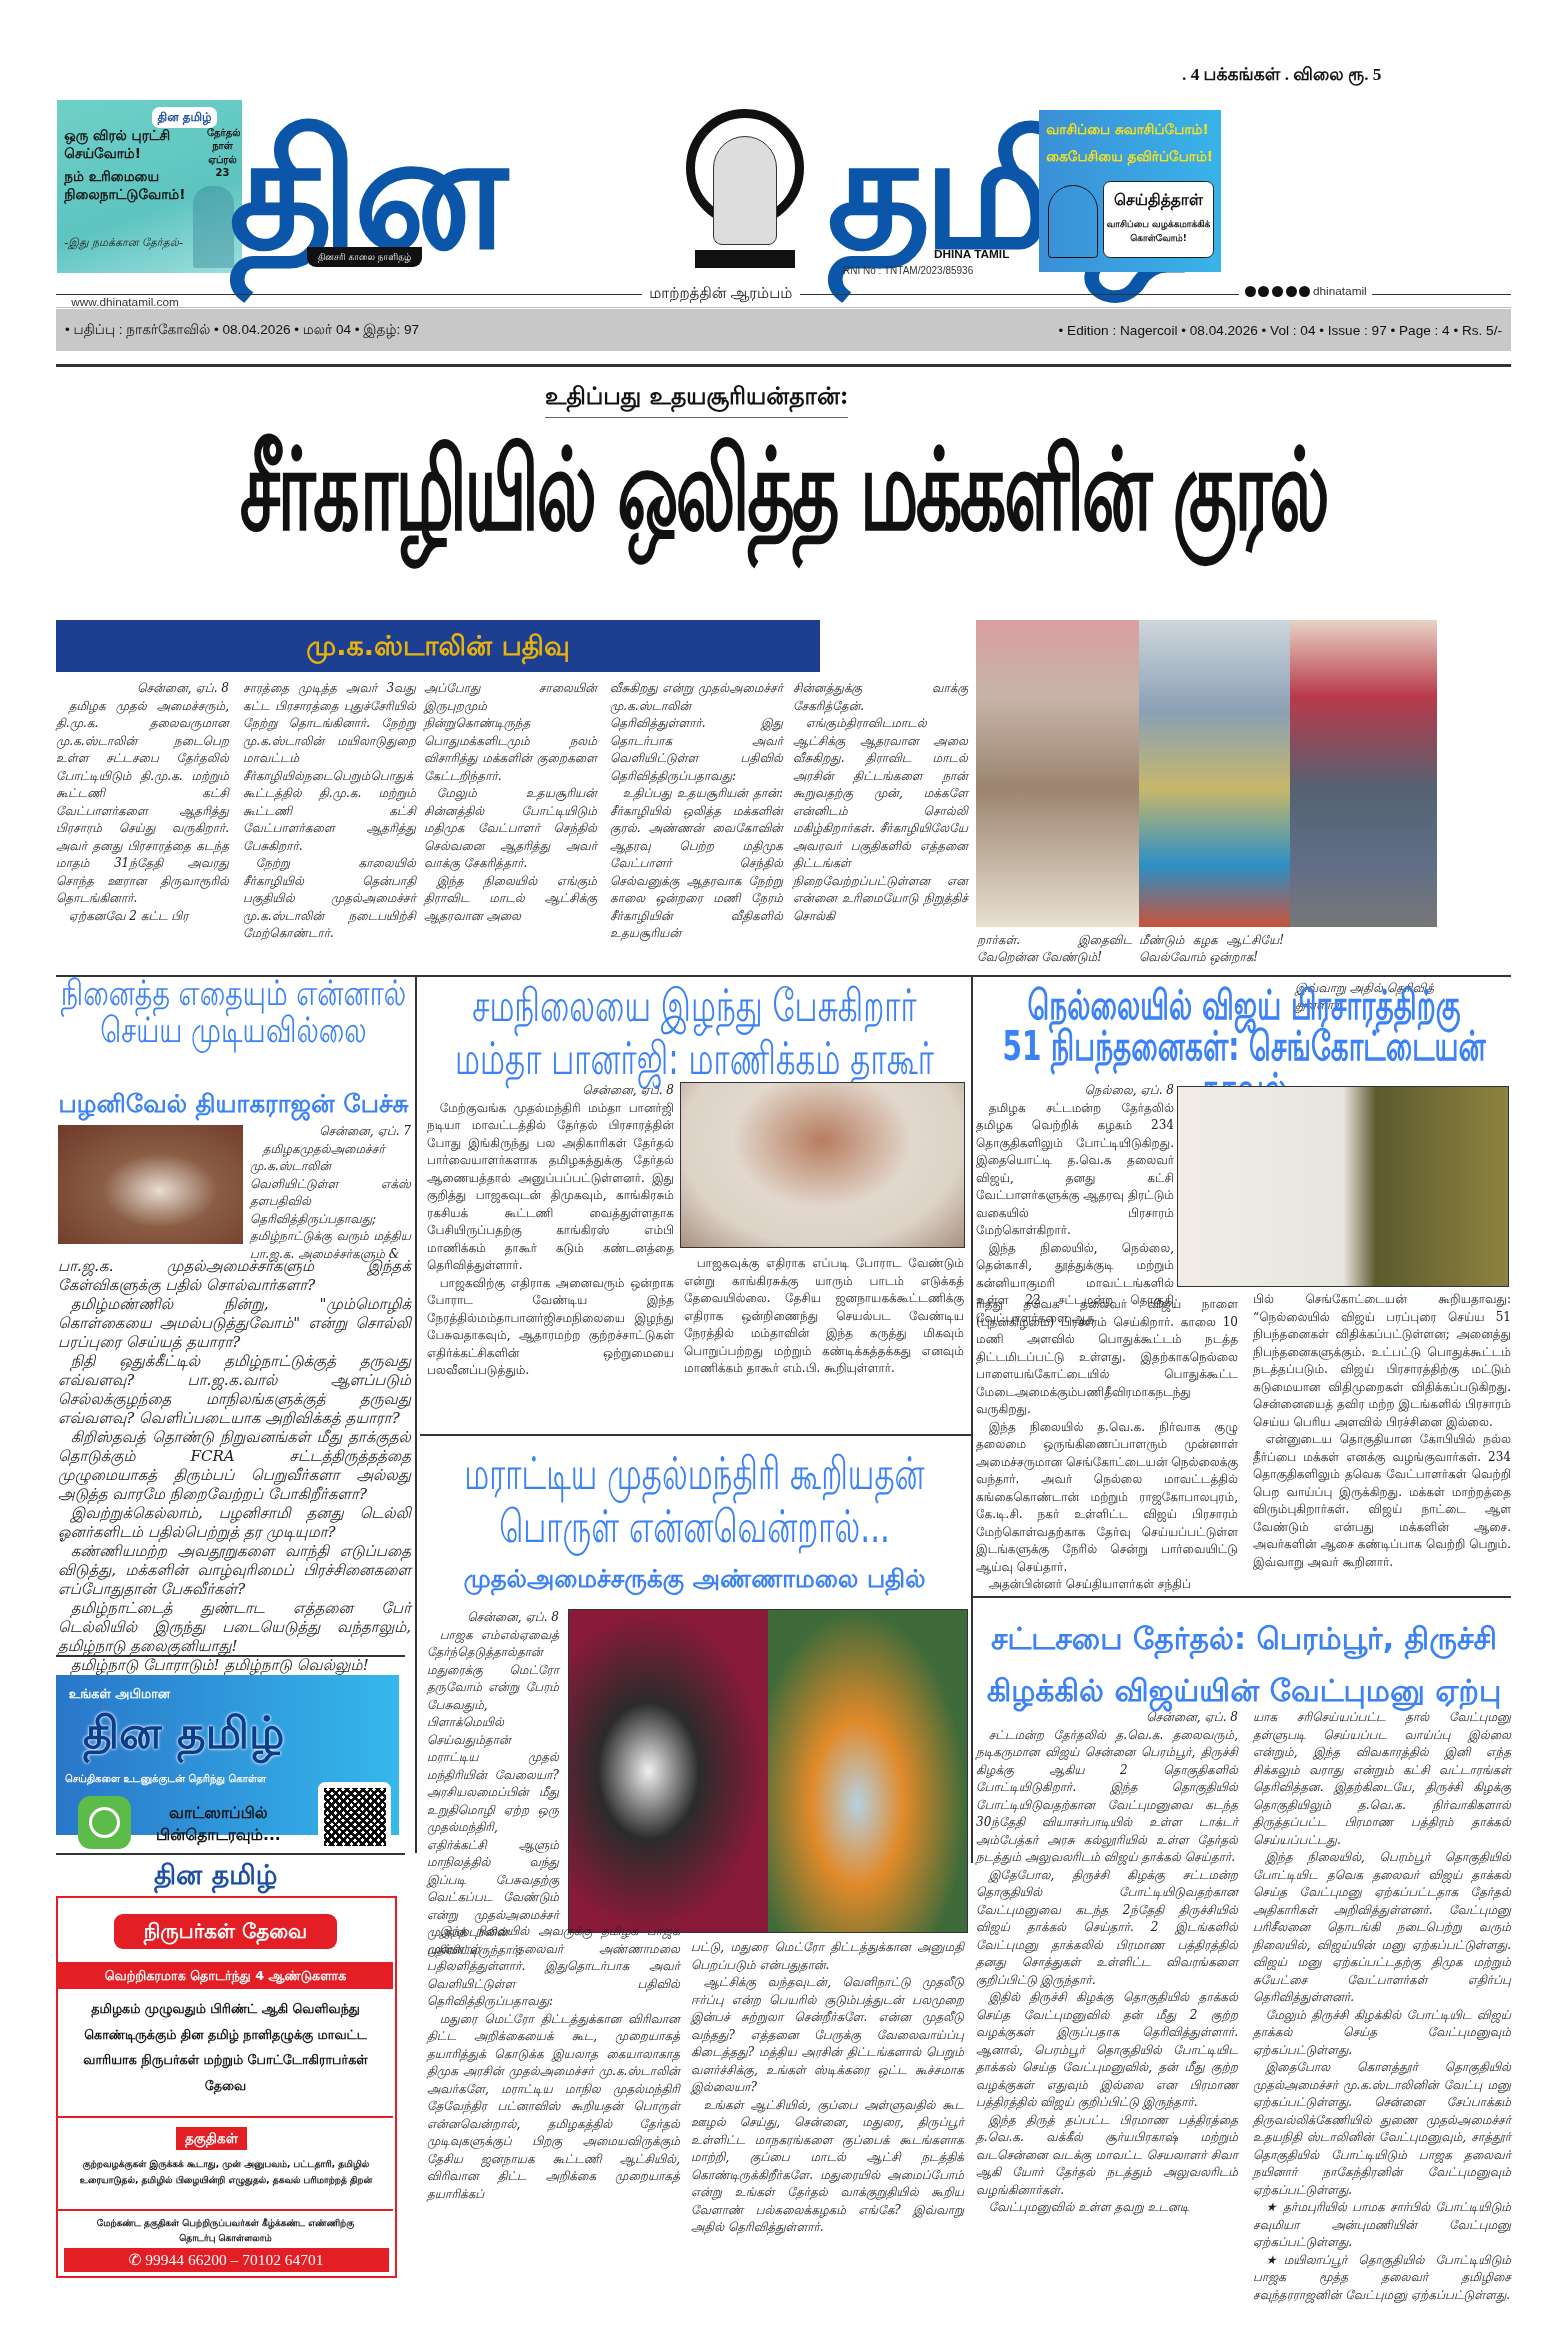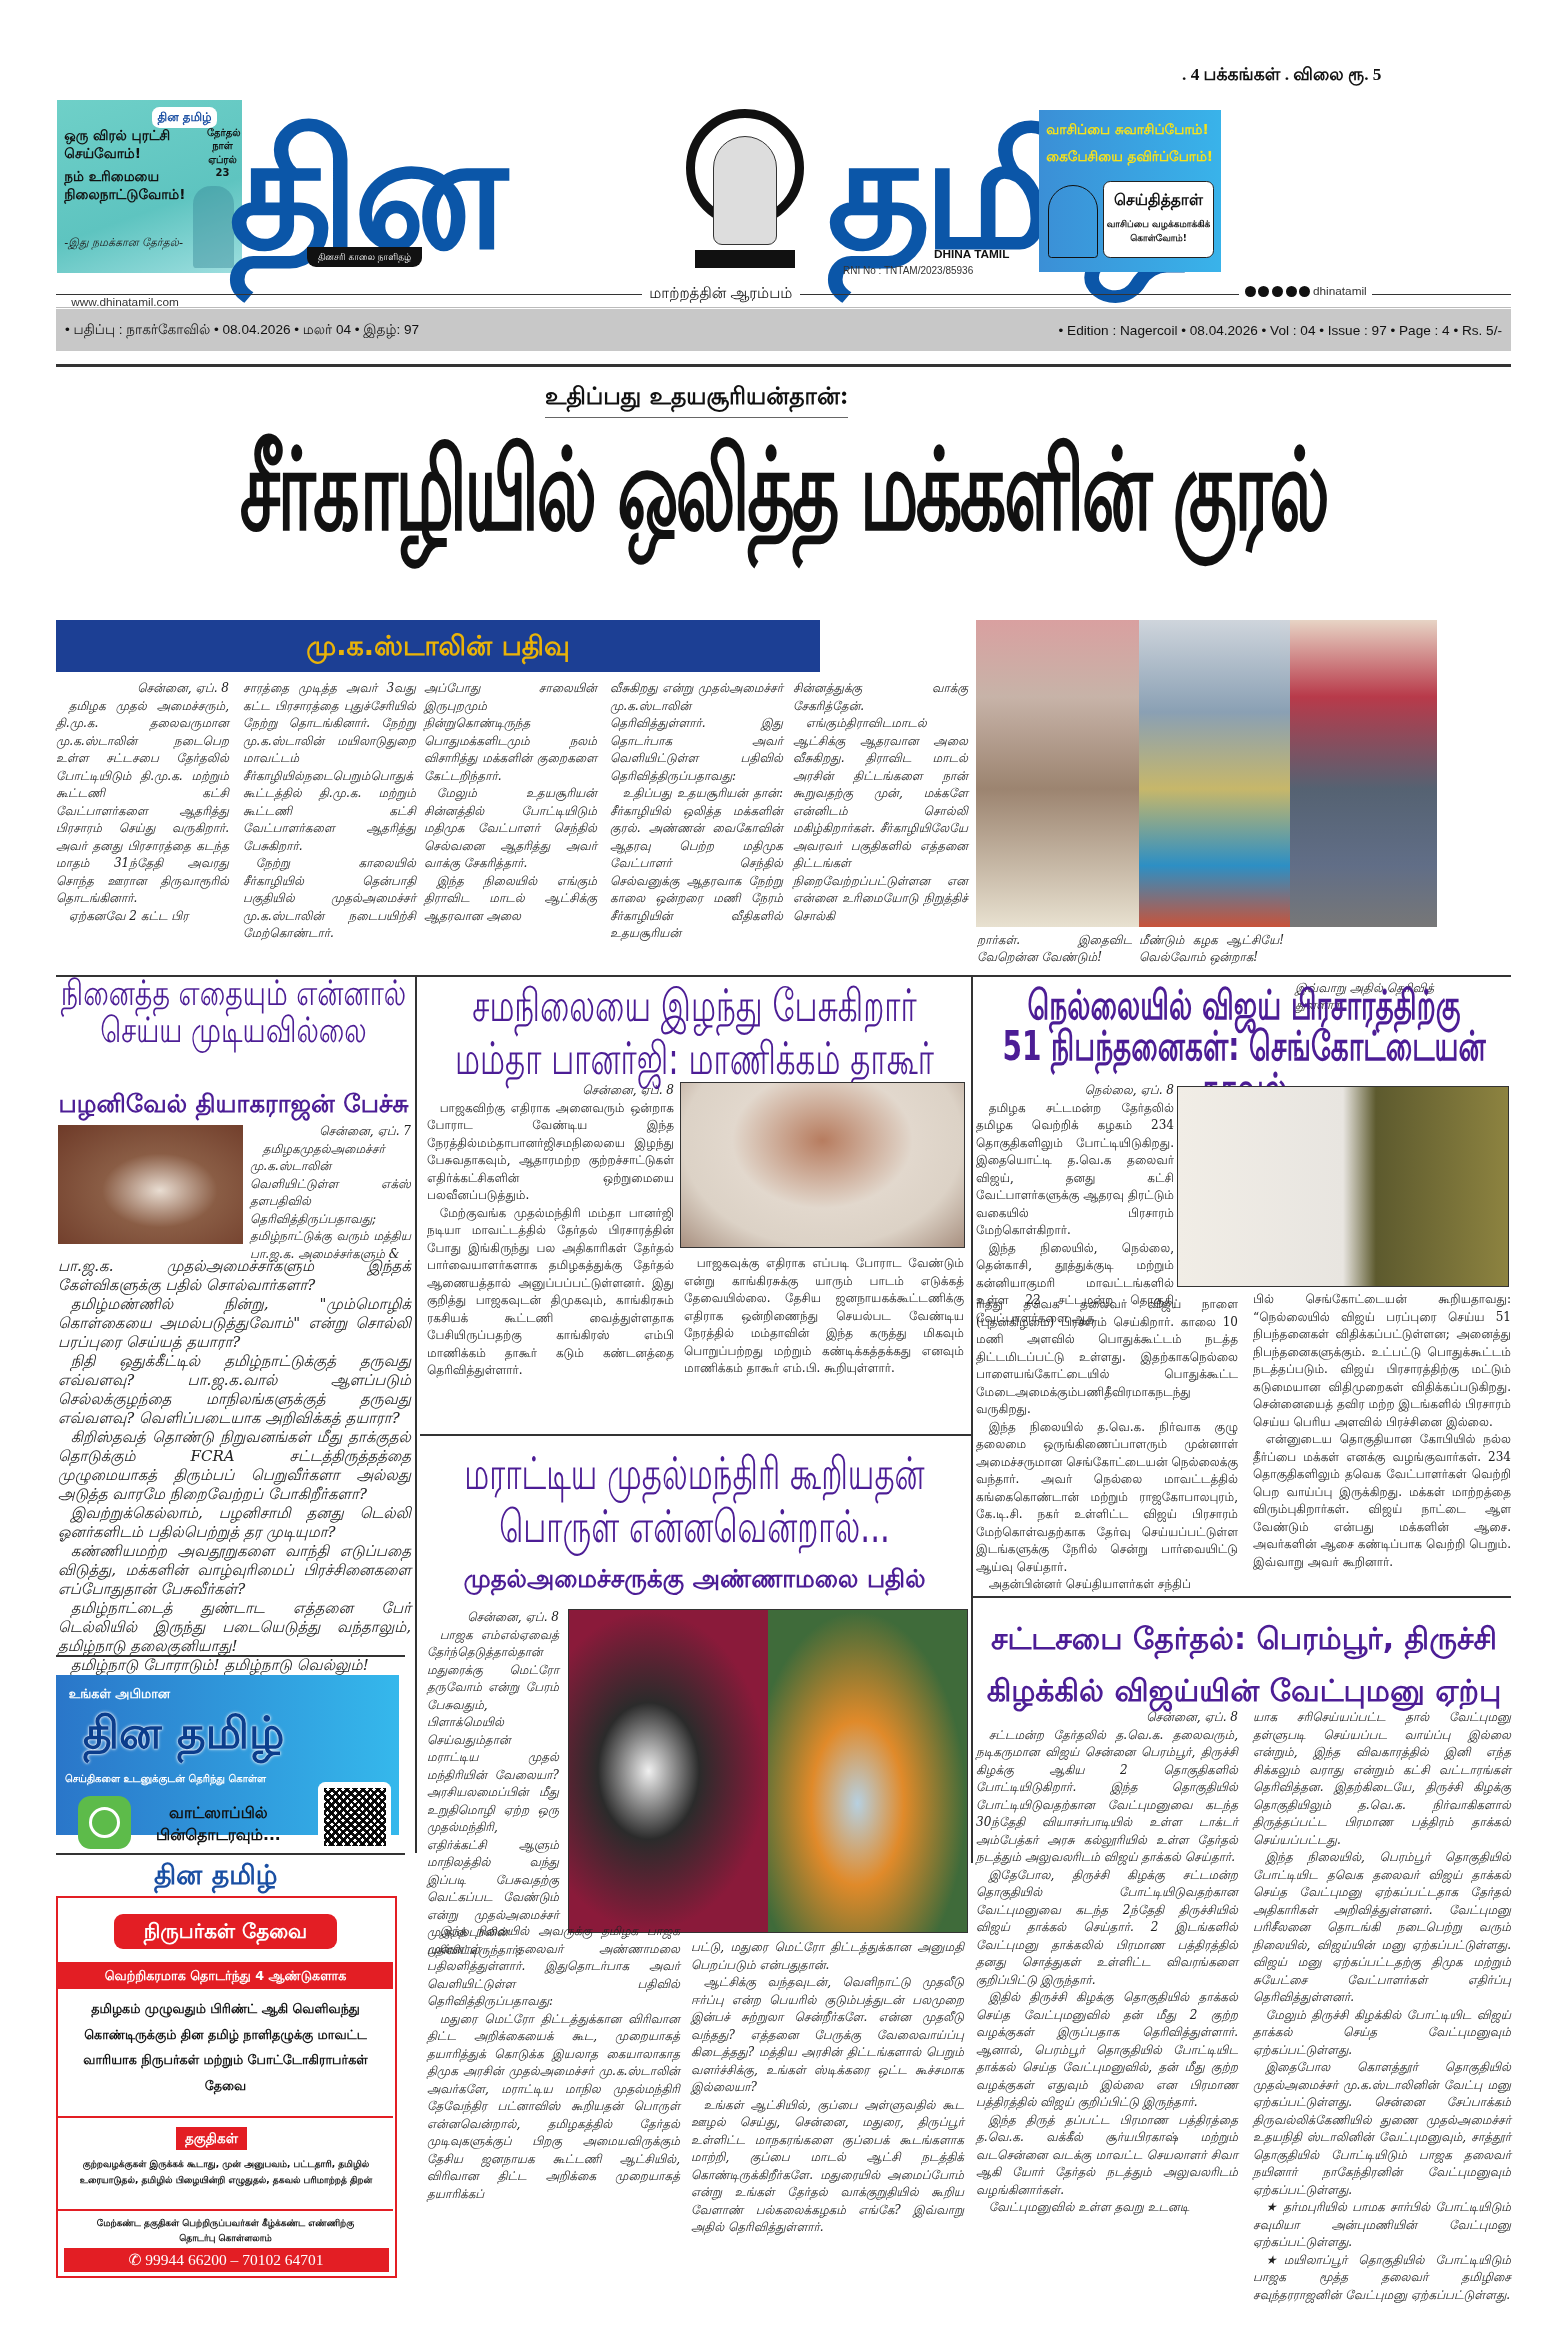--- a/index.html
+++ b/index.html
@@ -61,21 +61,21 @@
   .ph-ptr { background: radial-gradient(ellipse at 50% 35%, #b77c5f 0%, #e2d8cd 45%, #dcd2c6 70%, #a89080 100%); }
   .ph-vij { background: linear-gradient(90deg,#f1ede6 0%,#e8e5e0 50%,#5d5a2e 60%,#8d8340 100%); }
   .ph-stalin { background: radial-gradient(ellipse at 40% 50%, #f0f0f0 0%, #2b2b2b 30%, #8a1a3a 70%); }
   .ph-anna { background: radial-gradient(ellipse at 45% 60%, #b7d0e0 0%, #e08a2a 30%, #3f6b3a 70%); }
 
   .caption { font-family: "DejaVu Serif", serif; font-style: italic; font-size: 12px; line-height: 17.3px; color: #222; }
 
   .hrule { height: 1.8px; background: #333; }
   .vrule { width: 1.8px; background: #333; }
 
-  .sec-head { text-align: center; font-weight: bold; color: #4c1d95; line-height: 1.05; font-family: "DejaVu Sans", sans-serif; }
+  .sec-head { text-align: center; font-weight: bold; color: #3b82f6; line-height: 1.05; font-family: "DejaVu Sans", sans-serif; }
   .sec-head .tall { display: inline-block; transform: scaleY(1.45); transform-origin: center; }
 
   
   .ad-wa { left: 56px; top: 1661px; width: 343px; height: 160px; background: linear-gradient(90deg,#2a76c9,#35b8ec); color: #fff; margin-top: 14px; }
   .ad-wa .t1 { position: absolute; left: 12.7px; top: 11px; font-size: 12.7px; font-weight: bold; }
   .ad-wa .logo { position: absolute; left: 27px; top: 32px; font-size: 44px; font-weight: bold; color: #0b3d8c; font-family: "DejaVu Serif", serif; text-shadow: 0 0 1.8px #fff, 0 0 3.6px #fff; }
   .ad-wa .t2 { position: absolute; left: 9px; top: 98px; font-size: 10px; font-weight: bold; }
   .ad-wa .wa-icon { position: absolute; left: 22px; top: 121px; width: 53px; height: 53px; background: #5dbb4a; border-radius: 12.7px; display: flex; align-items: center; justify-content: center; }
   .ad-wa .wa-icon span { width: 31px; height: 31px; border: 3.6px solid #fff; border-radius: 50%; }
   .ad-wa .t3 { position: absolute; left: 100px; top: 127px; font-size: 15.5px; font-weight: bold; color: #111; text-align: center; line-height: 22px; }
@@ -242,22 +242,22 @@
 </div>
 <div class="abs ad-rep-logo">தின தமிழ்</div>
 
 <div class="abs vrule" style="left:971px;top:976px;height:486px;"></div>
 <div class="abs sec-head" style="left:420px;top:989px;width:549px;font-size:31px;font-weight:normal;">
   <div class="tall">சமநிலையை இழந்து பேசுகிறார்</div>
   <div class="tall" style="margin-top:20px;">மம்தா பானர்ஜி: மாணிக்கம் தாகூர்</div>
 </div>
 <div class="abs col" style="left:427px;top:1082px;width:247px;font-style:normal;">
   <div class="dl" style="font-style:italic">சென்னை, ஏப். 8</div>
+  <p>மேற்குவங்க முதல்மந்திரி மம்தா பானர்ஜி நடியா மாவட்டத்தில் தேர்தல் பிரசாரத்தின் போது இங்கிருந்து பல அதிகாரிகள் தேர்தல் பார்வையாளர்களாக தமிழகத்துக்கு தேர்தல் ஆணையத்தால் அனுப்பப்பட்டுள்ளனர். இது குறித்து பாஜகவுடன் திமுகவும், காங்கிரசும் ரகசியக் கூட்டணி வைத்துள்ளதாக பேசியிருப்பதற்கு காங்கிரஸ் எம்பி மாணிக்கம் தாகூர் கடும் கண்டனத்தை தெரிவித்துள்ளார்.</p>
   <p>பாஜகவிற்கு எதிராக அனைவரும் ஒன்றாக போராட வேண்டிய இந்த நேரத்தில்மம்தாபானர்ஜிசமநிலையை இழந்து பேசுவதாகவும், ஆதாரமற்ற குற்றச்சாட்டுகள் எதிர்க்கட்சிகளின் ஒற்றுமையை பலவீனப்படுத்தும்.</p>
-  <p>மேற்குவங்க முதல்மந்திரி மம்தா பானர்ஜி நடியா மாவட்டத்தில் தேர்தல் பிரசாரத்தின் போது இங்கிருந்து பல அதிகாரிகள் தேர்தல் பார்வையாளர்களாக தமிழகத்துக்கு தேர்தல் ஆணையத்தால் அனுப்பப்பட்டுள்ளனர். இது குறித்து பாஜகவுடன் திமுகவும், காங்கிரசும் ரகசியக் கூட்டணி வைத்துள்ளதாக பேசியிருப்பதற்கு காங்கிரஸ் எம்பி மாணிக்கம் தாகூர் கடும் கண்டனத்தை தெரிவித்துள்ளார்.</p>
 </div>
 <div class="abs photo ph-ptr" style="left:680px;top:1082px;width:285px;height:166px;border:1.8px solid #333;"></div>
 <div class="abs col" style="left:684px;top:1255px;width:280px;font-style:normal;">
   <p>பாஜகவுக்கு எதிராக எப்படி போராட வேண்டும் என்று காங்கிரசுக்கு யாரும் பாடம் எடுக்கத் தேவையில்லை. தேசிய ஜனநாயகக்கூட்டணிக்கு எதிராக ஒன்றிணைந்து செயல்பட வேண்டிய நேரத்தில் மம்தாவின் இந்த கருத்து மிகவும் பொறுப்பற்றது மற்றும் கண்டிக்கத்தக்கது எனவும் மாணிக்கம் தாகூர் எம்.பி. கூறியுள்ளார்.</p>
 </div>
 <div class="abs hrule" style="left:420px;top:1434px;width:551px;"></div>
 
 <div class="abs vrule" style="left:971px;top:1436px;height:427px;"></div>
 <div class="abs sec-head" style="left:420px;top:1457px;width:549px;font-size:31px;font-weight:normal;">
   <div class="tall">மராட்டிய முதல்மந்திரி கூறியதன்</div>

